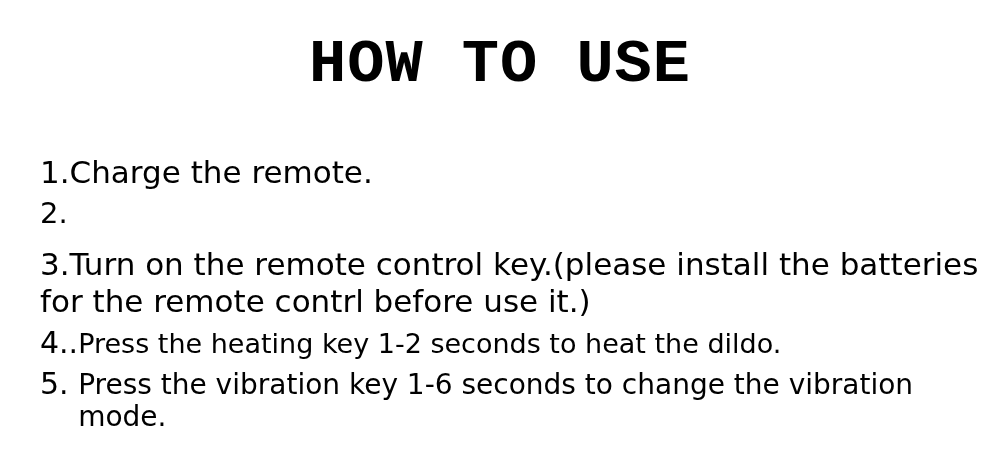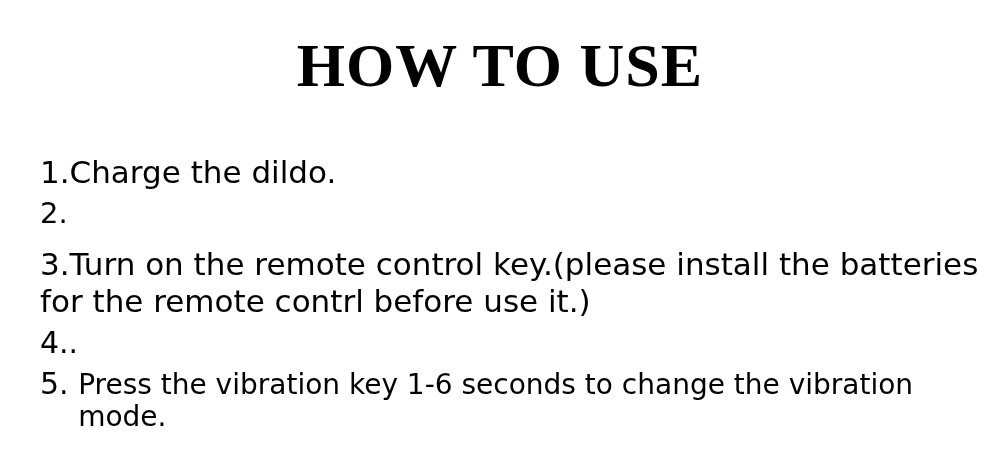--- a/index.html
+++ b/index.html
@@ -21,21 +21,21 @@
     box-sizing: border-box;
   }
   .title {
     text-align: center;
     font-size: 62px;
     font-weight: 700;
     letter-spacing: 1px;
     line-height: 1;
     margin: 0;
     padding-top: 34px;
-    font-family: Liberation Serif, serif;
+    font-family: Liberation Mono, monospace;
   }
   .steps {
     margin: 0;
     padding: 0;
     list-style: none;
     position: absolute;
     left: 40px;
     right: 16px;
     top: 155px;
   }
@@ -68,33 +68,34 @@
 <body>
 
 <div class="page">
 
   <h1 class="title">HOW TO USE</h1>
 
   <ol class="steps">
 
     <li class="step s1">
       <span class="step-num">1.</span>
-      <span class="step-text">Charge the dildo.</span>
+      <span class="step-text">Charge the remote.</span>
     </li>
 
     <li class="step s2">
       <span class="step-num">2.</span>
     </li>
 
     <li class="step s3">
       <span class="step-num">3.</span><span class="step-text">Turn on the remote control key.(please install the batteries for the remote contrl before use it.)</span>
     </li>
 
     <li class="step s4">
       <span class="step-num">4..</span>
+      <span class="step-text">Press the heating key 1-2 seconds to heat the dildo.</span>
     </li>
 
     <li class="step s5">
       <span class="step-num">5. </span>
       <span class="step-text">Press the vibration key 1-6 seconds to change the vibration mode.</span>
     </li>
 
   </ol>
 </div>
 

